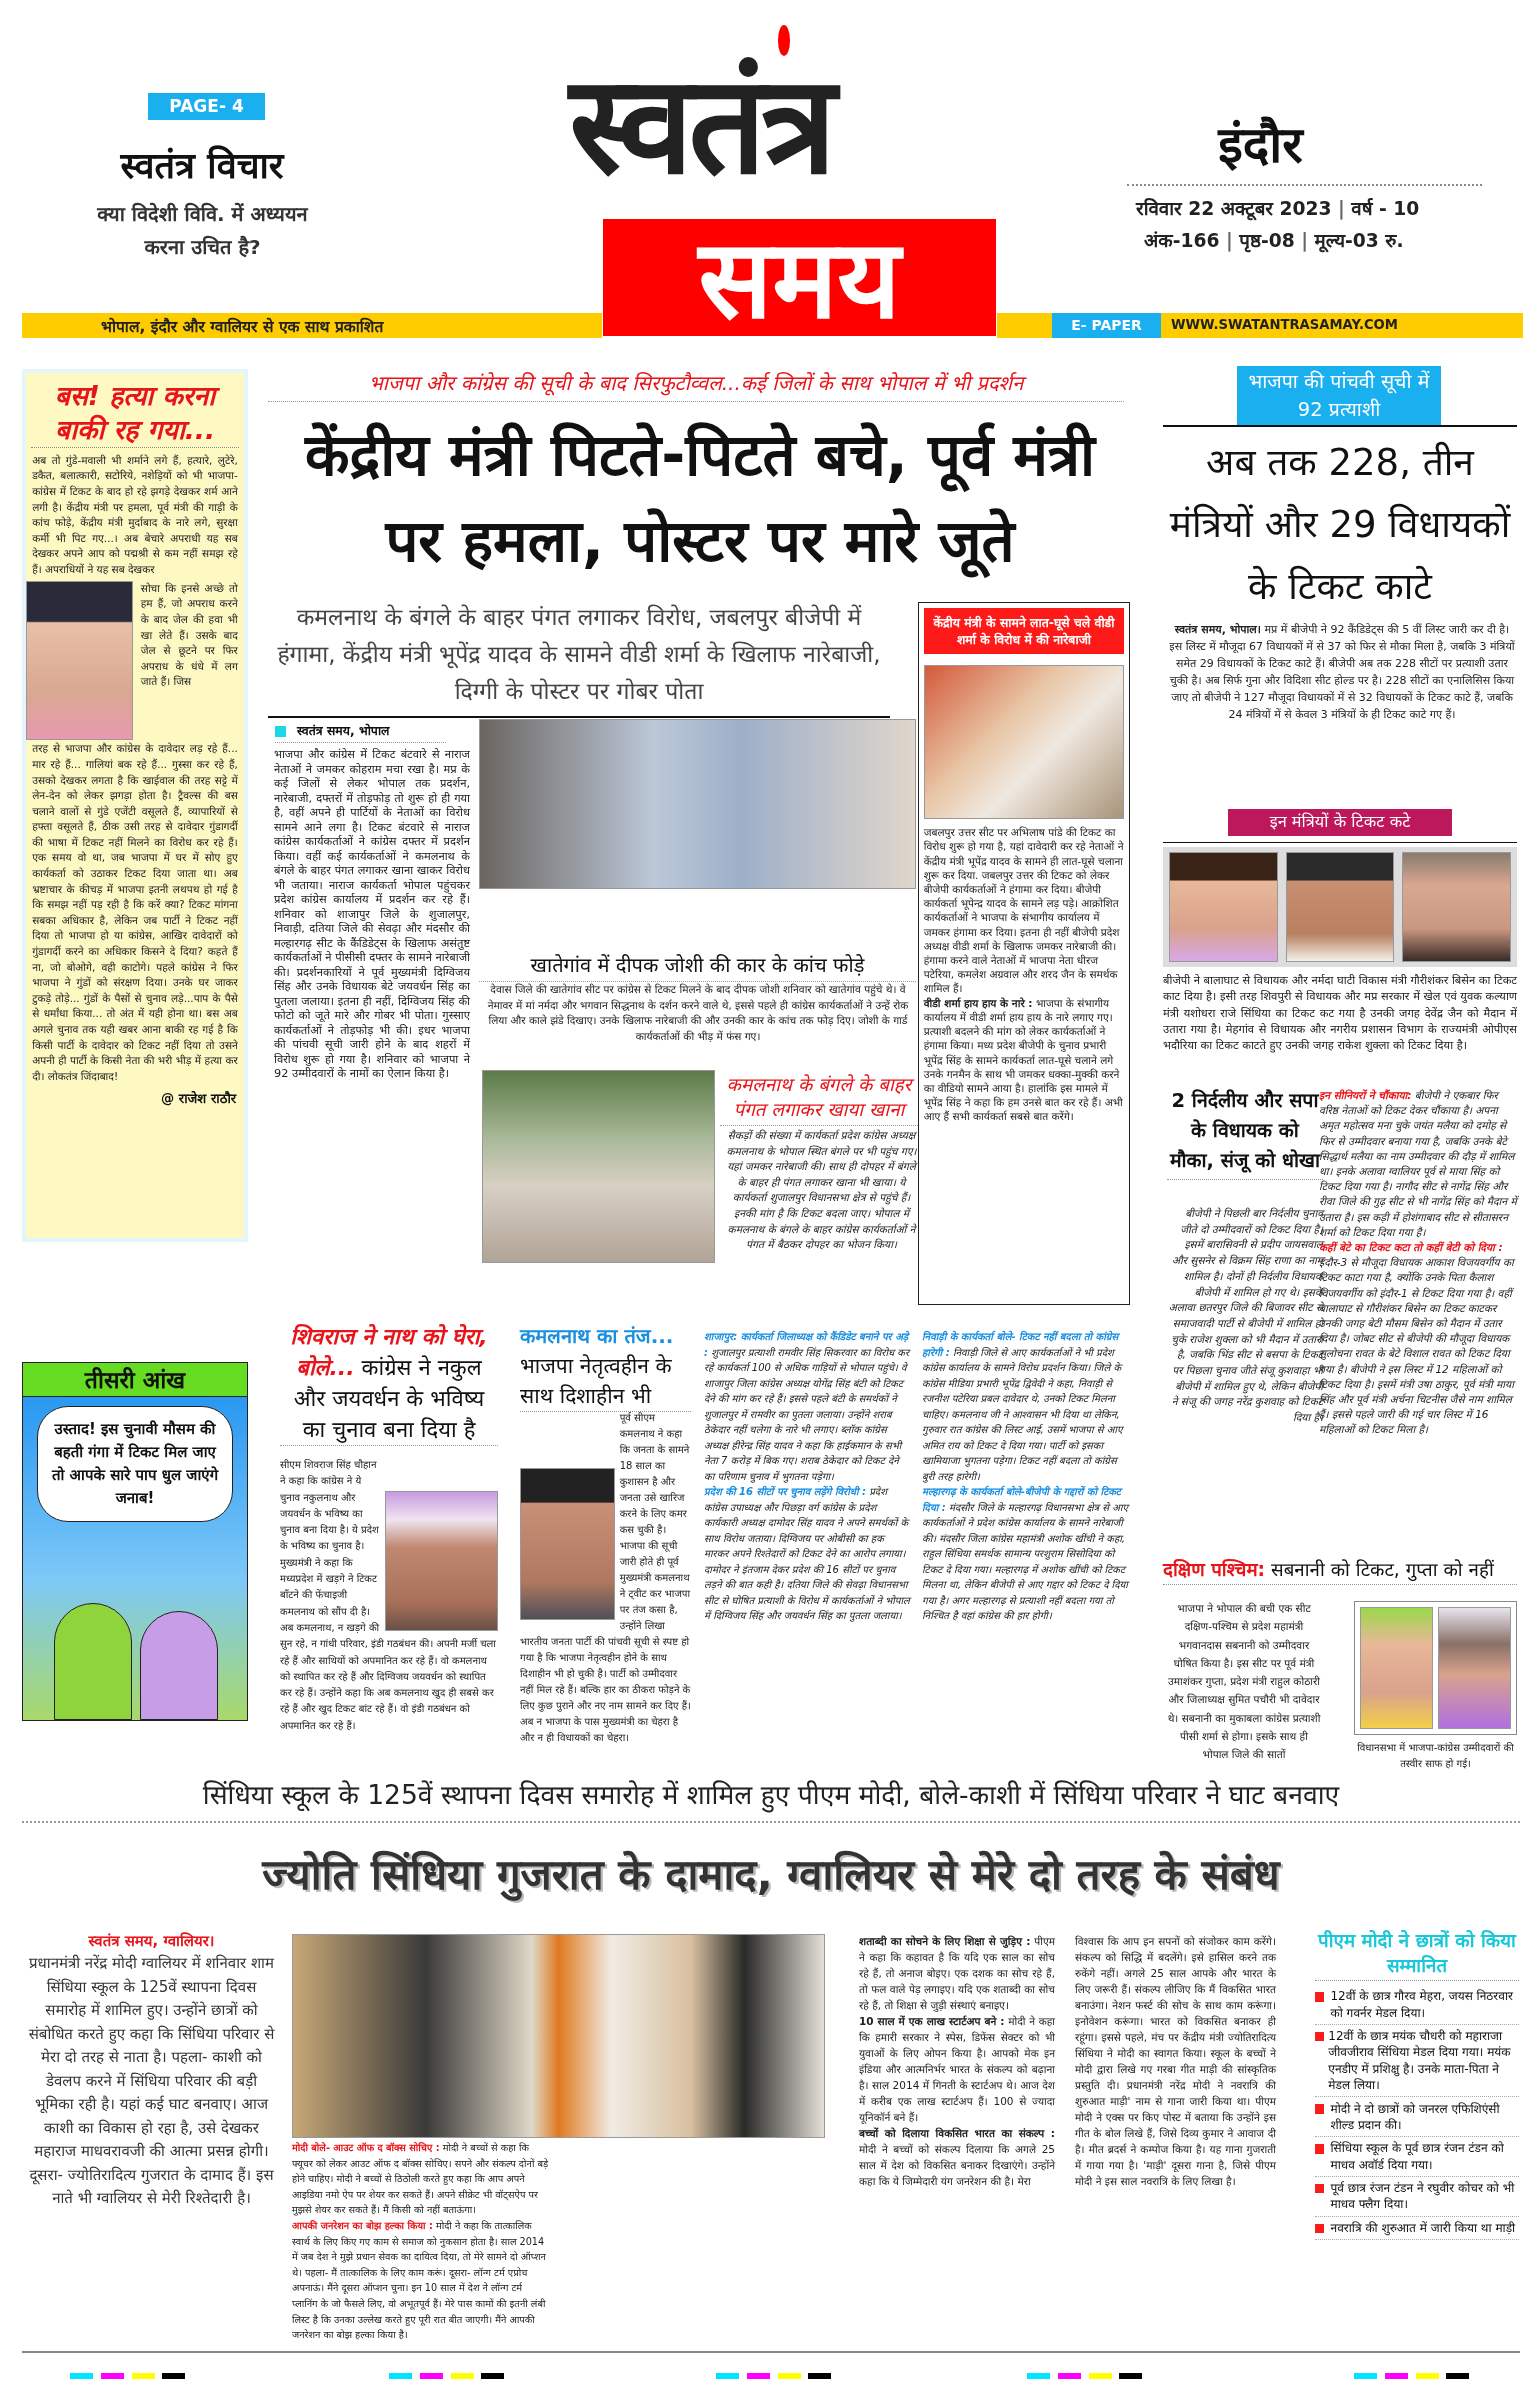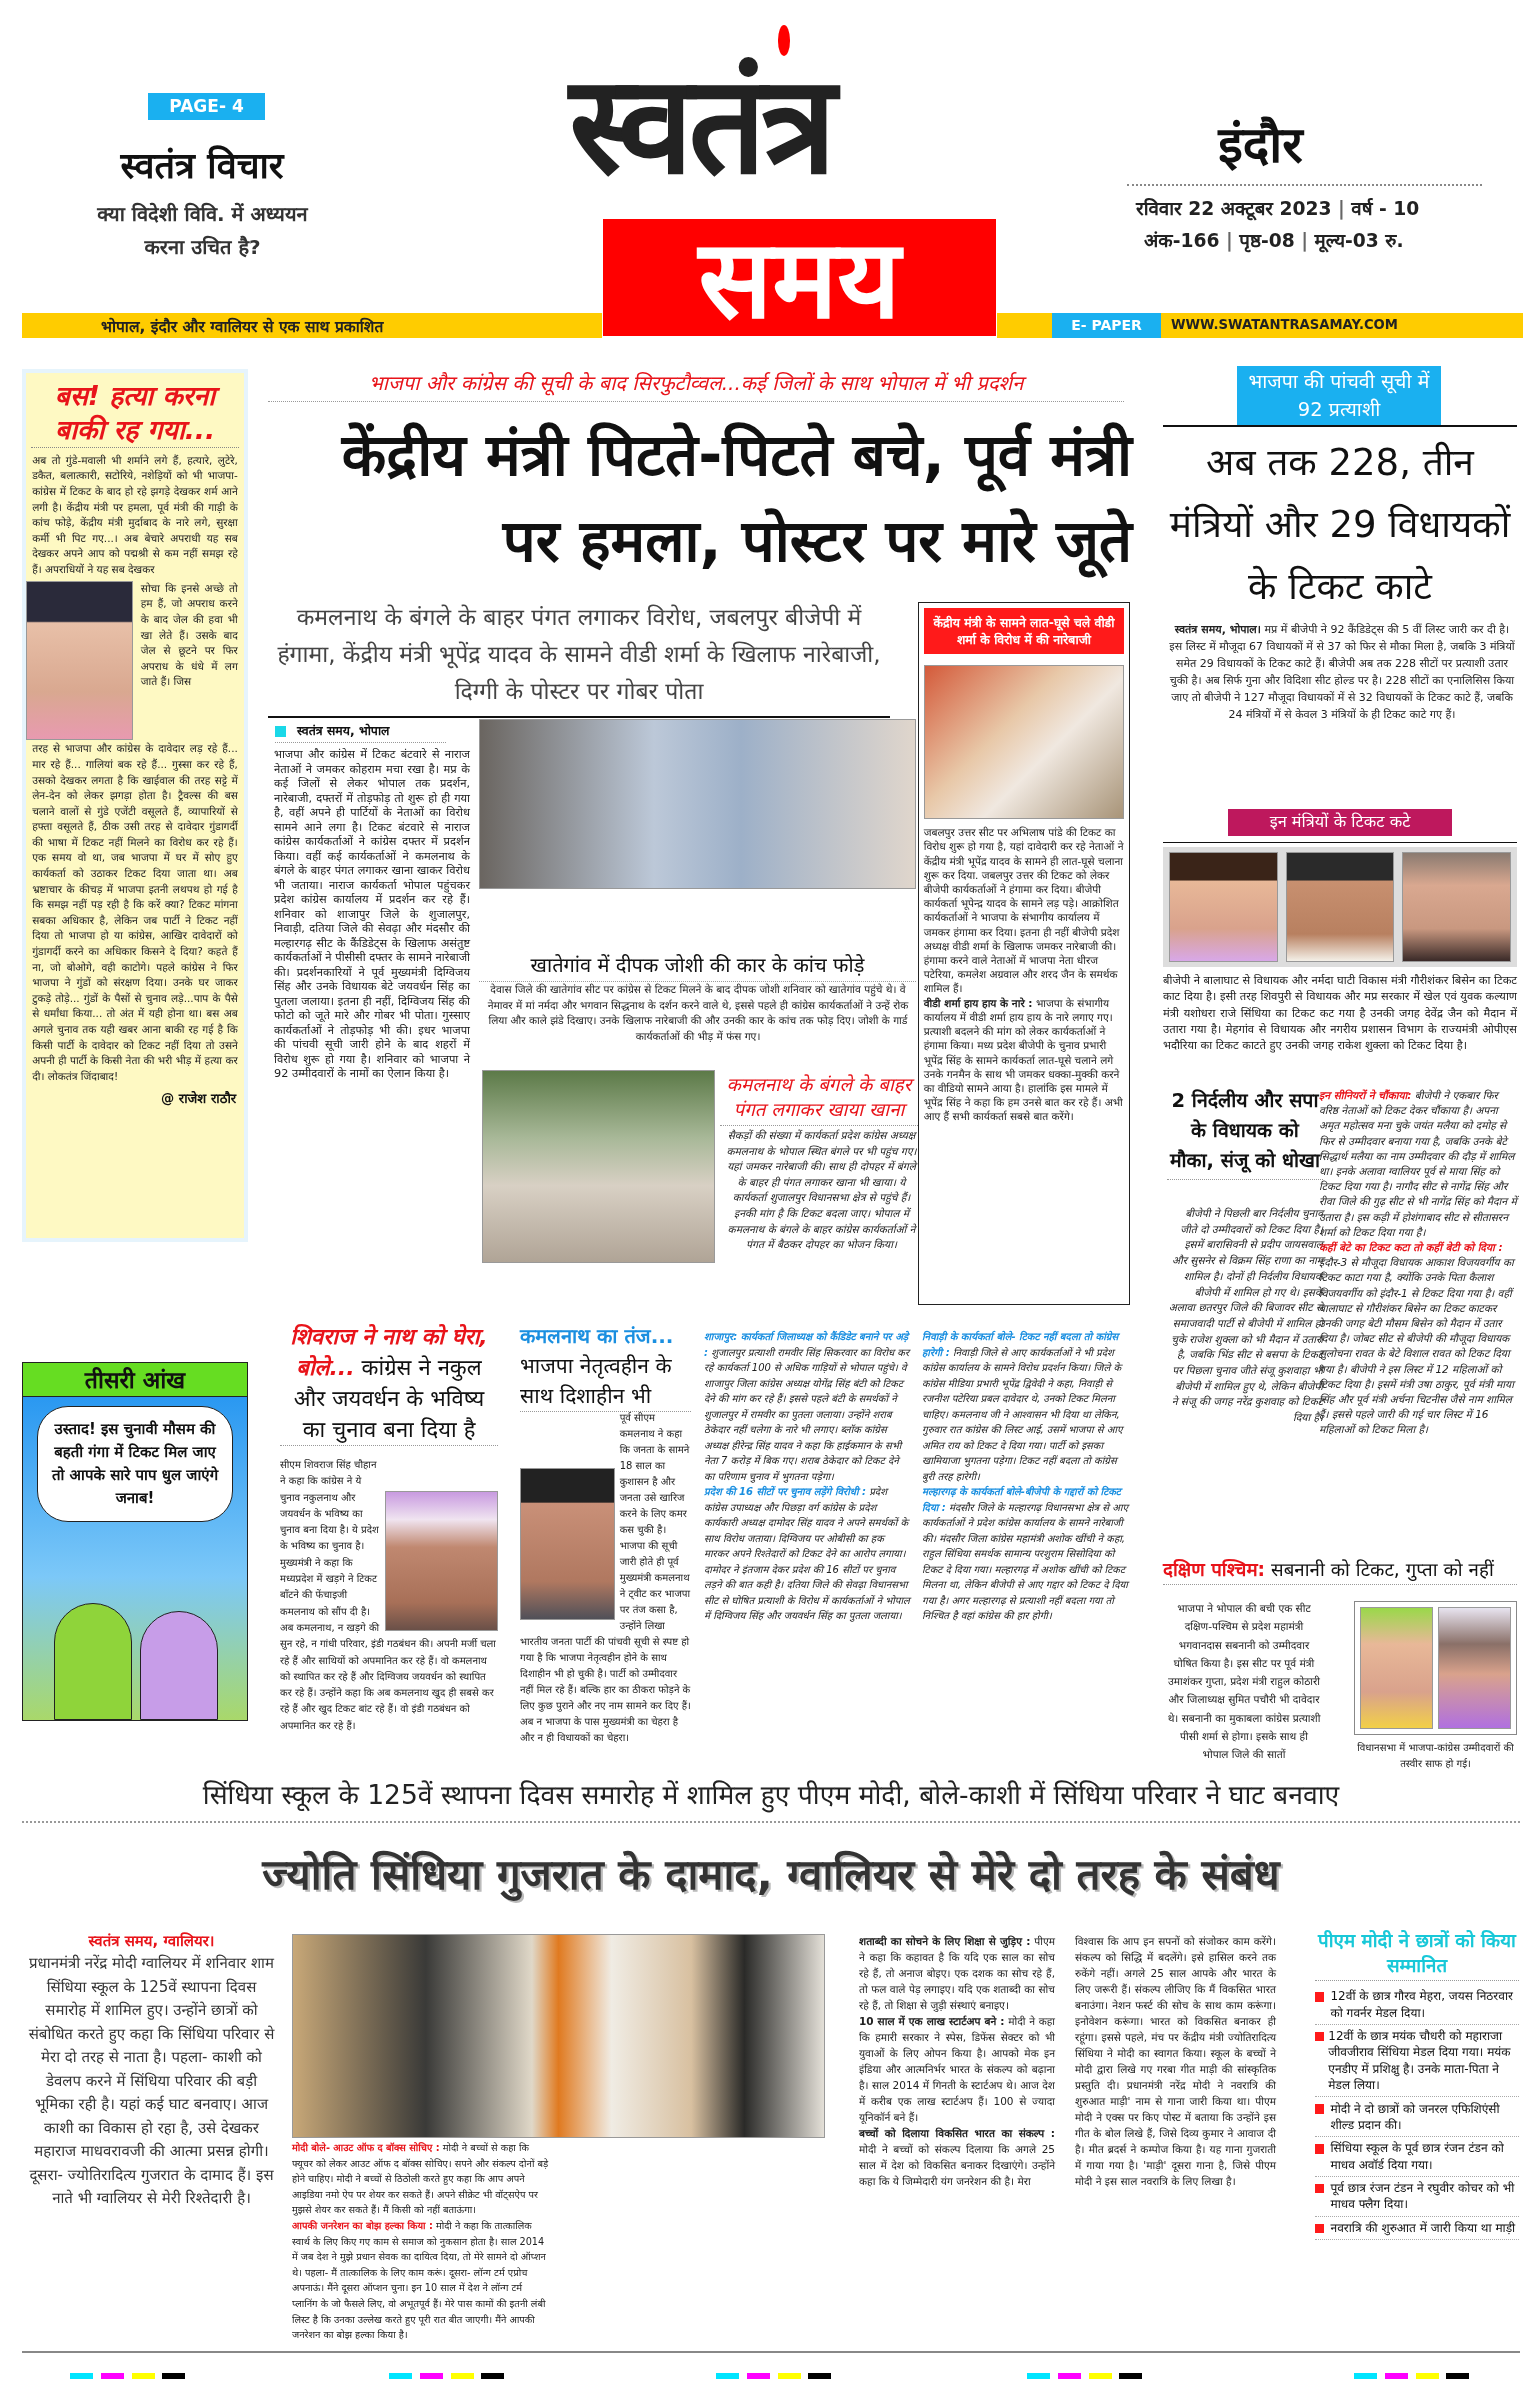--- a/index.html
+++ b/index.html
@@ -59,21 +59,21 @@
 </div>
 
 <div class="abs" style="left:22px;top:1362px;width:226px;height:359px;border:1.6px solid #222;background:linear-gradient(#1a8ff0,#7cc8f8 60%,#a9d86a 100%)">
   <div style="background:#66dd22;color:#111;font-size:23px;font-weight:bold;text-align:center;height:34px;line-height:34px;border-bottom:1.6px solid #222">तीसरी आंख</div>
   <div style="margin:9.3px 14px 0;background:#fff;border:1.6px solid #222;border-radius:31px;padding:11px 12.4px;font-size:15px;line-height:23px;text-align:center;font-weight:bold">उस्ताद! इस चुनावी मौसम की बहती गंगा में टिकट मिल जाए तो आपके सारे पाप धुल जाएंगे जनाब!</div>
   <div style="position:absolute;left:31px;bottom:0;width:78px;height:117px;background:#8fd43a;border:1.6px solid #222;border-radius:39px 39px 0 0"></div>
   <div style="position:absolute;left:117px;bottom:0;width:78px;height:109px;background:#c79de8;border:1.6px solid #222;border-radius:39px 39px 0 0"></div>
 </div>
 
 <div class="abs" style="left:268px;top:369px;width:856px;font-size:20px;font-style:italic;color:#e8141a;text-align:center;border-bottom:1.6px dotted #999;padding-bottom:4.7px">भाजपा और कांग्रेस की सूची के बाद सिरफुटौव्वल...कई जिलों के साथ भोपाल में भी प्रदर्शन</div>
-<div class="abs" style="left:268px;top:412px;width:864px;font-size:58px;font-weight:bold;line-height:86px;text-align:right;color:#111">केंद्रीय मंत्री पिटते-पिटते बचे, पूर्व मंत्री पर हमला, पोस्टर पर मारे जूते</div>
+<div class="abs" style="left:268px;top:412px;width:864px;font-size:58px;font-weight:bold;line-height:86px;text-align:center;color:#111">केंद्रीय मंत्री पिटते-पिटते बचे, पूर्व मंत्री पर हमला, पोस्टर पर मारे जूते</div>
 <div class="abs" style="left:268px;top:599px;width:622px;font-size:23px;line-height:37px;text-align:center;color:#444;border-bottom:2.3px solid #111;padding-bottom:6.2px">कमलनाथ के बंगले के बाहर पंगत लगाकर विरोध, जबलपुर बीजेपी में हंगामा, केंद्रीय मंत्री भूपेंद्र यादव के सामने वीडी शर्मा के खिलाफ नारेबाजी, दिग्गी के पोस्टर पर गोबर पोता</div>
 
 <div class="abs" style="left:275px;top:722px;width:171px;font-size:12.4px;font-weight:bold;border-bottom:1.6px dotted #999;padding-bottom:3.1px">
   <span style="display:inline-block;width:11px;height:11px;background:#1ad8e8;margin-right:11px;vertical-align:middle"></span><span>स्वतंत्र समय, भोपाल</span>
 </div>
 <div class="abs txt" style="left:274px;top:748px;width:196px;font-size:11.3px;line-height:14.5px">भाजपा और कांग्रेस में टिकट बंटवारे से नाराज नेताओं ने जमकर कोहराम मचा रखा है। मप्र के कई जिलों से लेकर भोपाल तक प्रदर्शन, नारेबाजी, दफ्तरों में तोड़फोड़ तो शुरू हो ही गया है, वहीं अपने ही पार्टियों के नेताओं का विरोध सामने आने लगा है। टिकट बंटवारे से नाराज कांग्रेस कार्यकर्ताओं ने कांग्रेस दफ्तर में प्रदर्शन किया। वहीं कई कार्यकर्ताओं ने कमलनाथ के बंगले के बाहर पंगत लगाकर खाना खाकर विरोध भी जताया। नाराज कार्यकर्ता भोपाल पहुंचकर प्रदेश कांग्रेस कार्यालय में प्रदर्शन कर रहे हैं। शनिवार को शाजापुर जिले के शुजालपुर, निवाड़ी, दतिया जिले की सेवढ़ा और मंदसौर की मल्हारगढ़ सीट के कैंडिडेट्स के खिलाफ असंतुष्ट कार्यकर्ताओं ने पीसीसी दफ्तर के सामने नारेबाजी की। प्रदर्शनकारियों ने पूर्व मुख्यमंत्री दिग्विजय सिंह और उनके विधायक बेटे जयवर्धन सिंह का पुतला जलाया। इतना ही नहीं, दिग्विजय सिंह की फोटो को जूते मारे और गोबर भी पोता। गुस्साए कार्यकर्ताओं ने तोड़फोड़ भी की। इधर भाजपा की पांचवी सूची जारी होने के बाद शहरों में विरोध शुरू हो गया है। शनिवार को भाजपा ने 92 उम्मीदवारों के नामों का ऐलान किया है।</div>
 
 <div class="abs photo" style="left:479px;top:719px;width:437px;height:170px;background:linear-gradient(90deg,#6a6560,#bcc8d8 40%,#9db0c8 60%,#e0d6cc)"></div>
 <div class="abs" style="left:479px;top:951px;width:437px;font-size:20px;text-align:center;border-bottom:1.6px dotted #999;padding-bottom:3.1px">खातेगांव में दीपक जोशी की कार के कांच फोड़े</div>
 <div class="abs center" style="left:482px;top:982px;width:432px;font-size:10.5px;line-height:15.6px;color:#222">देवास जिले की खातेगांव सीट पर कांग्रेस से टिकट मिलने के बाद दीपक जोशी शनिवार को खातेगांव पहुंचे थे। वे नेमावर में मां नर्मदा और भगवान सिद्धनाथ के दर्शन करने वाले थे, इससे पहले ही कांग्रेस कार्यकर्ताओं ने उन्हें रोक लिया और काले झंडे दिखाए। उनके खिलाफ नारेबाजी की और उनकी कार के कांच तक फोड़ दिए। जोशी के गार्ड कार्यकर्ताओं की भीड़ में फंस गए।</div>

